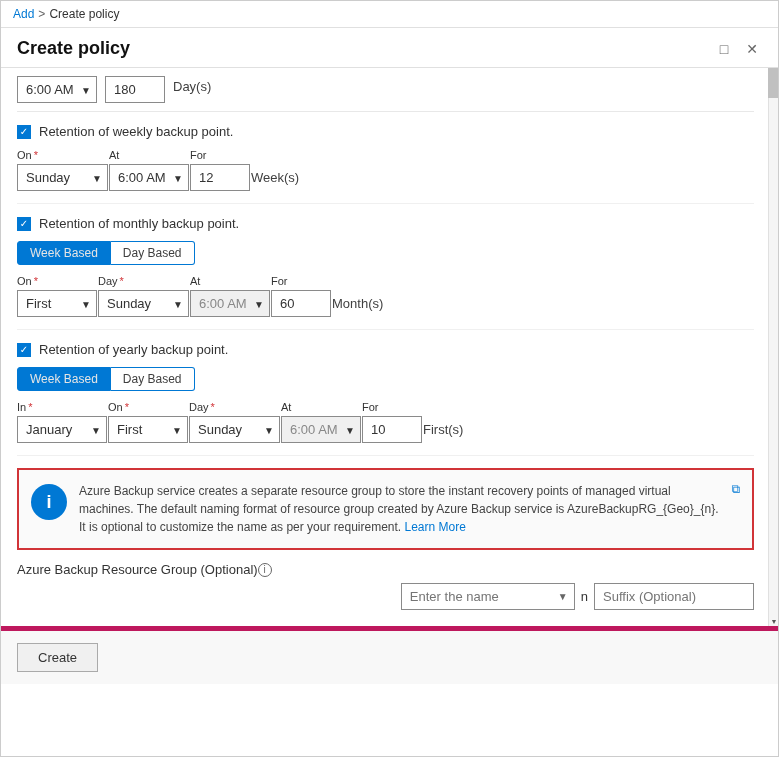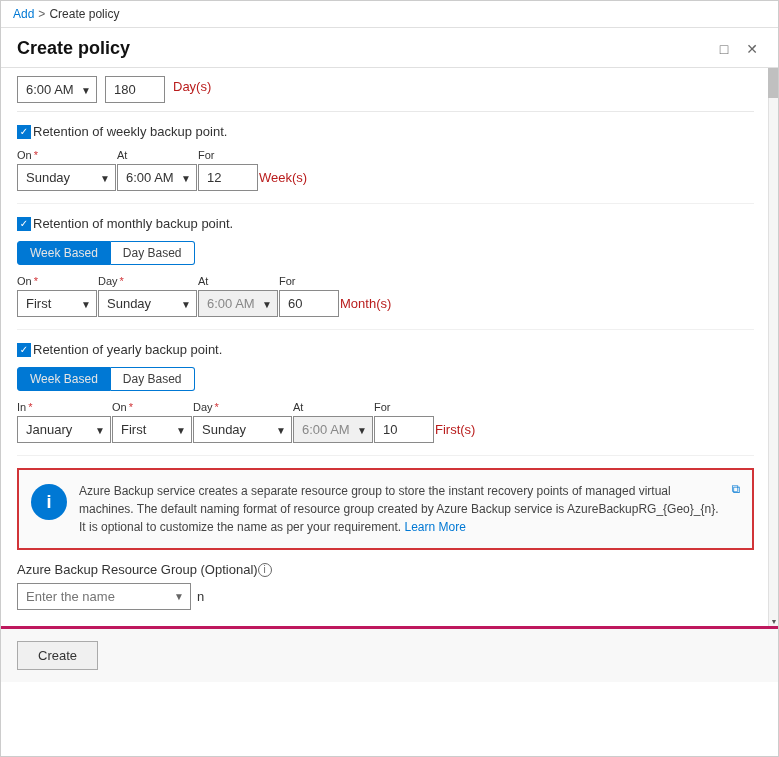--- a/index.html
+++ b/index.html
@@ -70,21 +70,21 @@
       border-bottom: 1px solid #e8e8e8;
       gap: 8px;
     }
     .section {
       padding: 12px 0;
       border-bottom: 1px solid #f0f0f0;
     }
     .section-header {
       display: flex;
       align-items: center;
-      gap: 2px;
+      gap: 8px;
       margin-bottom: 10px;
     }
     .checkbox {
       width: 14px;
       height: 14px;
       border: 1px solid #666;
       background: #fff;
       display: flex;
       align-items: center;
       justify-content: center;
@@ -121,21 +121,21 @@
     }
     .select-wrapper {
       position: relative;
       display: inline-block;
     }
     .select-field {
       appearance: none;
       -webkit-appearance: none;
       border: 1px solid #8a8a8a;
       background: #fff;
-      padding: 5px 20px 5px 8px;
+      padding: 5px 12px 5px 8px;
       font-size: 13px;
       color: #333;
       cursor: pointer;
       min-width: 80px;
     }
     .select-arrow {
       position: absolute;
       right: 6px;
       top: 50%;
       transform: translateY(-50%);
@@ -145,21 +145,21 @@
     }
     .text-input {
       border: 1px solid #8a8a8a;
       padding: 5px 8px;
       font-size: 13px;
       color: #333;
       width: 60px;
     }
     .unit-label {
       font-size: 13px;
-      color: #b91c1c;
+      color: #404040;
       padding-bottom: 6px;
     }
     
     .toggle-group {
       display: flex;
       margin-bottom: 10px;
     }
     .toggle-btn {
       padding: 4px 12px;
       font-size: 12px;
@@ -238,20 +238,21 @@
       align-items: center;
       justify-content: center;
       font-size: 10px;
       color: #666;
       cursor: pointer;
     }
     .resource-group-inputs {
       display: flex;
       align-items: center;
       gap: 4px;
+      justify-content: flex-end;
     }
     .name-input-wrapper {
       position: relative;
       display: flex;
       align-items: center;
       border: 1px solid #8a8a8a;
       background: #fff;
     }
     .name-input {
       border: none;
@@ -277,21 +278,21 @@
       border: 1px solid #8a8a8a;
       padding: 5px 8px;
       font-size: 13px;
       color: #aaa;
       width: 160px;
       background: #fff;
     }
     
     .footer {
       padding: 12px 16px;
-      border-top: 3px solid #be185d;
+      border-top: 5px solid #be185d;
       background: #f8f8f8;
     }
     .create-btn {
       padding: 6px 20px;
       background: #f0f0f0;
       border: 1px solid #aaa;
       color: #333;
       font-size: 13px;
       cursor: pointer;
     }
@@ -557,20 +558,21 @@
         <div class="resource-group-label">
           <span>Azure Backup Resource Group (Optional)</span>
           <span class="info-tooltip-icon">i</span>
         </div>
         <div class="resource-group-inputs">
           <div class="name-input-wrapper">
             <input class="name-input" type="text" placeholder="Enter the name" style="">
             <span class="name-input-chevron">▼</span>
           </div>
           <span class="separator-text">n</span>
+          <input class="suffix-input" type="text" placeholder="Suffix (Optional)" style="">
         </div>
       </div>
 
     </div>
 
     <div class="scroll-track">
       <div class="scroll-arrow">▲</div>
       <div class="scroll-thumb"></div>
       <div class="scroll-arrow" style="position:absolute;bottom:0;">▼</div>
     </div>

